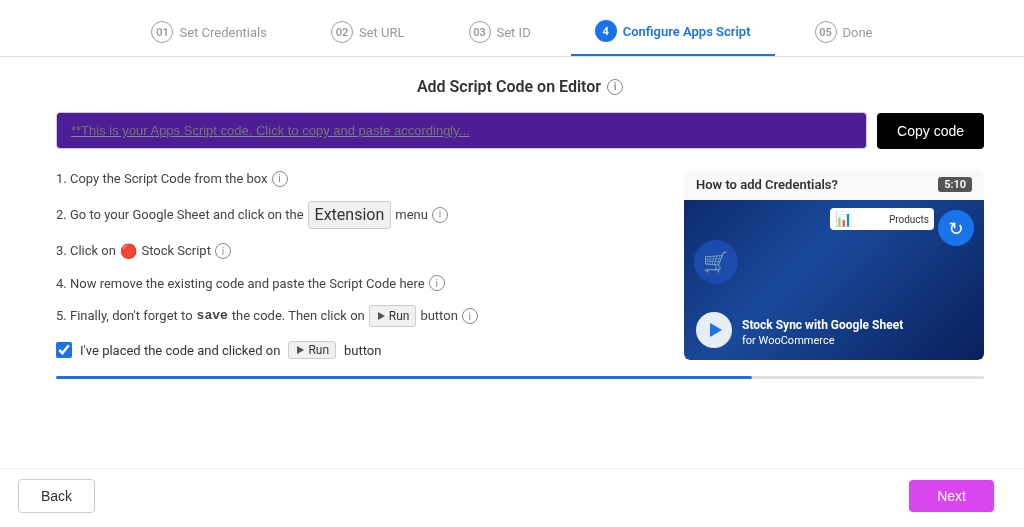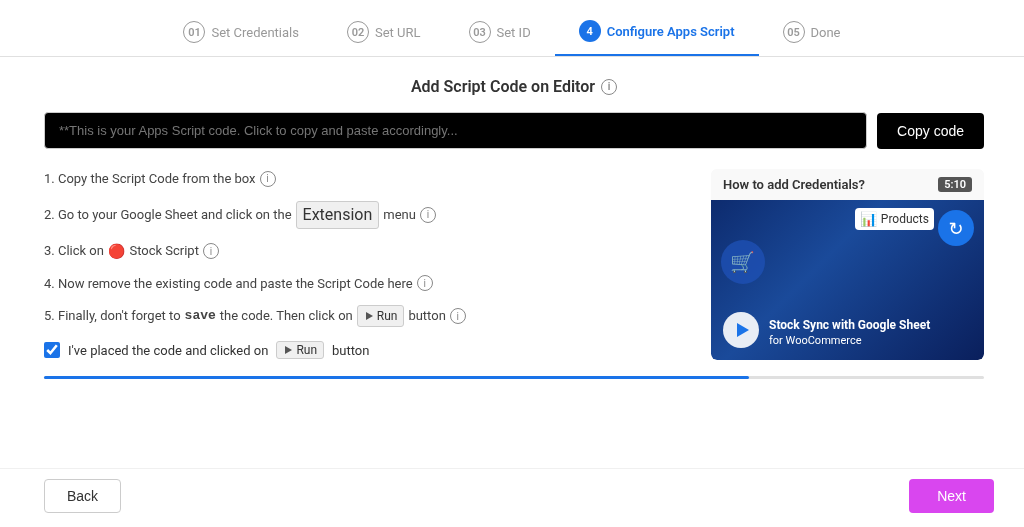--- a/index.html
+++ b/index.html
@@ -13,21 +13,21 @@
       flex-direction: column;
     }
 
     
     .stepper {
       display: flex;
       align-items: center;
       justify-content: center;
       padding: 12px 0 0 0;
       border-bottom: 1px solid #e0e0e0;
-      gap: 0;
+      gap: 16px;
       flex-shrink: 0;
     }
     .step {
       display: flex;
       align-items: center;
       padding: 8px 24px 12px 24px;
       font-size: 13px;
       color: #999;
       cursor: pointer;
       position: relative;
@@ -52,21 +52,21 @@
       border-radius: 50%;
       border: 1.5px solid #999;
       font-size: 11px;
       margin-right: 6px;
       font-weight: 600;
     }
 
     
     .main-content {
       flex: 1;
-      padding: 20px 40px 10px 44px;
+      padding: 20px 40px 10px 56px;
       overflow: hidden;
     }
 
     .section-title {
       text-align: center;
       font-size: 16px;
       font-weight: 600;
       color: #333;
       margin-bottom: 16px;
       display: flex;
@@ -95,22 +95,23 @@
       gap: 10px;
       margin-bottom: 20px;
     }
     .code-input {
       flex: 1;
       border: 1px solid #ccc;
       border-radius: 4px;
       padding: 10px 14px;
       font-size: 13px;
       color: #888;
-      background: #000000;
+      background: #4c1d95;
       outline: none;
+      text-decoration: underline;
     }
     .copy-btn {
       background: #000000;
       color: #fff;
       border: none;
       border-radius: 4px;
       padding: 10px 20px;
       font-size: 14px;
       font-weight: 500;
       cursor: pointer;
@@ -119,21 +120,21 @@
 
     
     .two-col {
       display: flex;
       gap: 30px;
     }
     .left-col {
       flex: 1;
     }
     .right-col {
-      width: 273px;
+      width: 300px;
       flex-shrink: 0;
     }
 
     
     .steps-list {
       list-style: none;
       display: flex;
       flex-direction: column;
       gap: 12px;
     }
@@ -307,22 +308,23 @@
     }
     .progress-bar {
       height: 100%;
       background: #1a73e8;
       border-radius: 2px;
     }
 
     
     .footer {
       display: flex;
+      align-items: center;
       justify-content: space-between;
-      padding: 10px 30px 14px 44px;
+      padding: 10px 30px 14px 18px;
       flex-shrink: 0;
       border-top: 1px solid #f0f0f0;
     }
     .back-btn {
       background: #fff;
       color: #333;
       border: 1px solid #ccc;
       border-radius: 4px;
       padding: 8px 22px;
       font-size: 14px;
@@ -431,21 +433,21 @@
     <div class="right-col">
       <div class="how-to-panel">
         <div class="how-to-header">
           <span>How to add Credentials?</span>
           <span class="duration-badge">5:10</span>
         </div>
         <div class="video-thumb">
 
           <div class="deco-sheet">
             <span style="color:#0f9d58;font-size:14px;">📊</span>
-            <span style="font-size:12px;color:#333;">Products</span>
+            <span style="font-size:10px;color:#333;margin-left:33px;">Products</span>
           </div>
           <div class="deco-cart">🛒</div>
           <div class="deco-refresh">↻</div>
 
           <div class="play-btn">
             <div class="play-triangle"></div>
           </div>
           <div class="video-label">
             <div class="title">Stock Sync with Google Sheet</div>
             <div>for WooCommerce</div>

